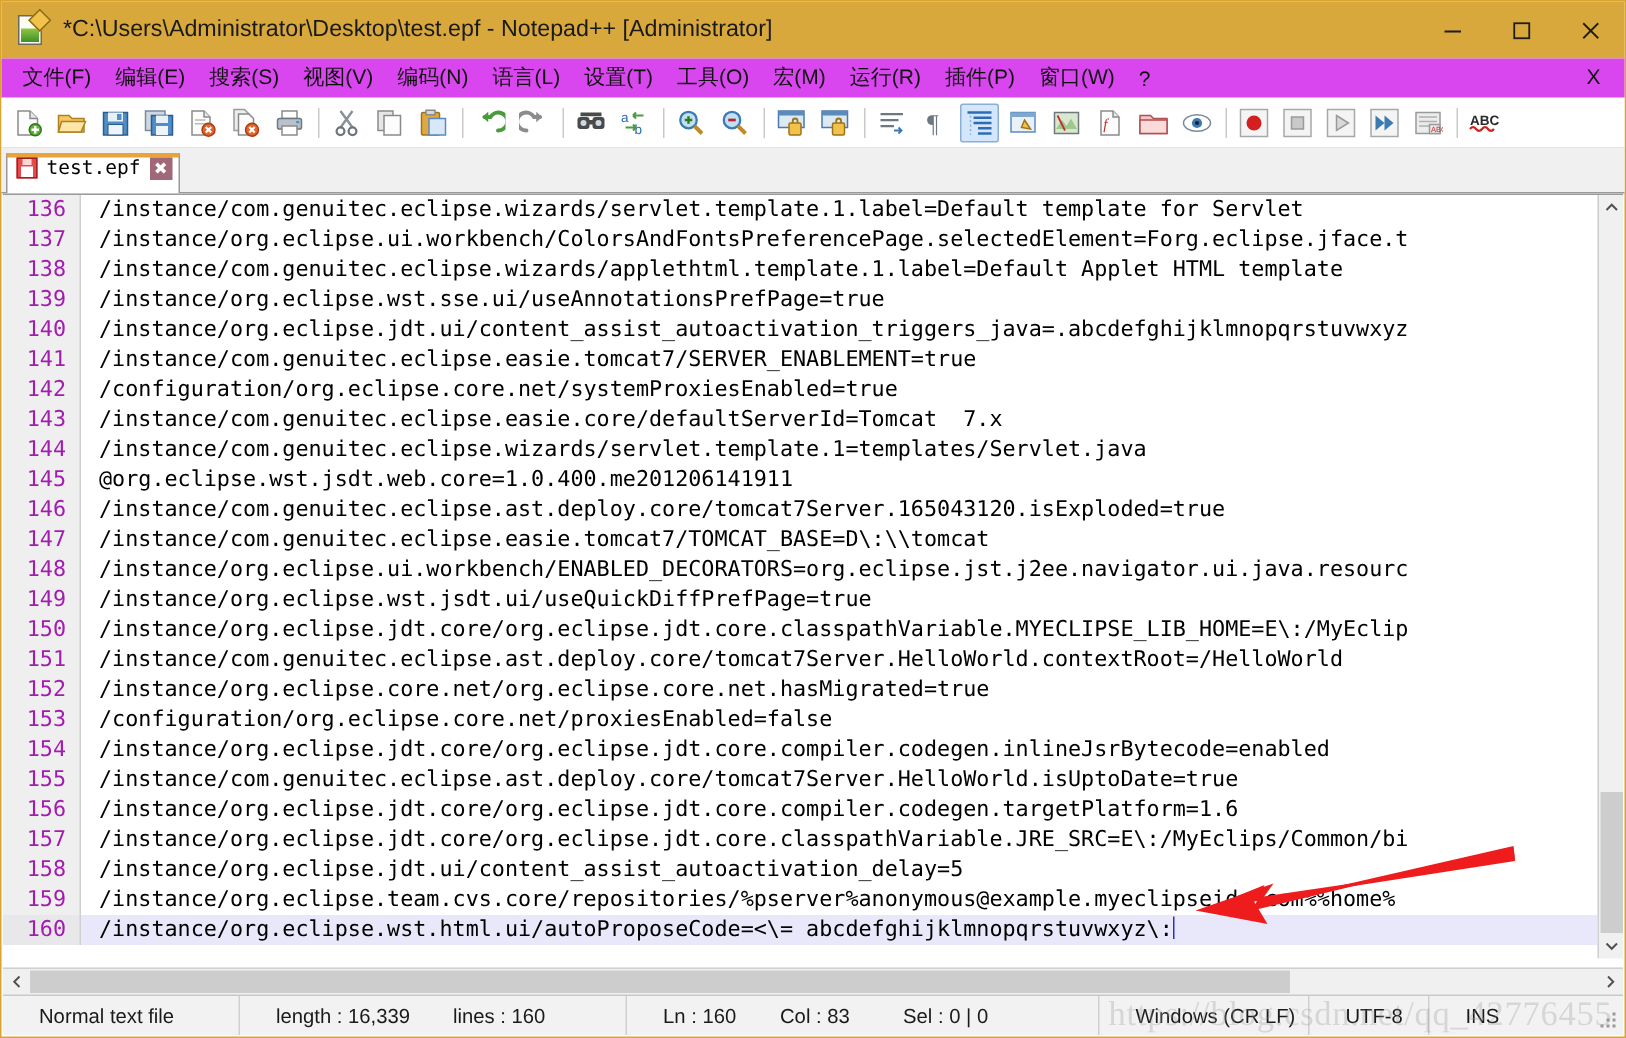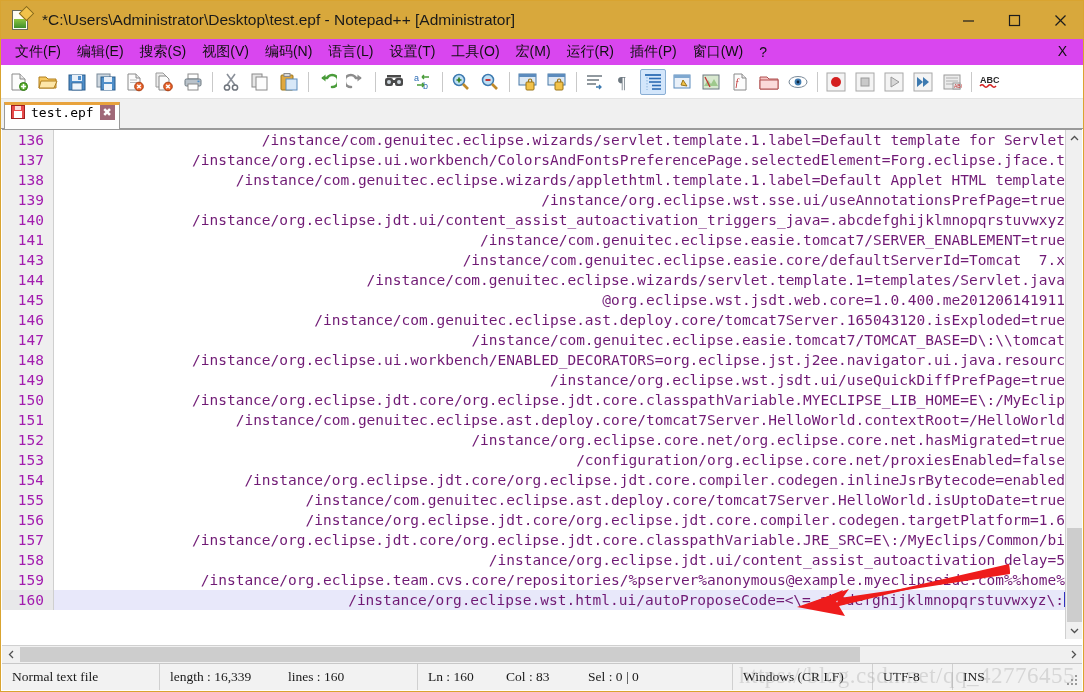--- a/index.html
+++ b/index.html
@@ -202,24 +202,23 @@
     flex: 0 0 52px;
     background: #efefef;
     border-right: 1px solid #cfcfcf;
     color: #a21caf;
     text-align: right;
     padding-right: 9px;
     font-size: 14.5px;
   }
   .code {
     flex: 1 1 auto;
-    padding-left: 24px;
-    color: #701a75;
+    padding-left: 12px;
+    color: #000000;
     overflow: hidden;
-    text-align: right;
   }
   .caret {
     display: inline-block;
     width: 1px; height: 15px;
     background: #3030c0;
     vertical-align: -2px;
   }
 
   
   .vscroll {
@@ -275,24 +274,23 @@
     border-top: 1px solid #c8c8c8;
     display: flex;
     align-items: center;
     font-size: 13.5px;
     color: #1a1a1a;
     overflow: hidden;
   }
   .st-cell {
     height: 27px;
     display: flex; align-items: center;
-    padding: 0 10px;
+    padding: 0 24px;
     white-space: nowrap;
     border-right: 1px solid #d0d0d0;
-    font-family: Liberation Serif, serif;
   }
   .st-cell.nb { border-right: none; }
   .st-type  { width: 158px; }
   .st-len   { width: 118px; border-right: none; }
   .st-lines { width: 140px; }
   .st-ln    { width: 78px;  border-right: none; }
   .st-col   { width: 82px;  border-right: none; }
   .st-sel   { width: 155px; }
   .st-eol   { width: 140px; }
   .st-enc   { width: 80px; }
@@ -646,20 +644,21 @@
   <div class="editor-wrap">
     <div class="editor">
       <div class="code-rows">
 
         <div class="row"><span class="gutter">136</span><span class="code">/instance/com.genuitec.eclipse.wizards/servlet.template.1.label=Default template for Servlet</span></div>
         <div class="row"><span class="gutter">137</span><span class="code">/instance/org.eclipse.ui.workbench/ColorsAndFontsPreferencePage.selectedElement=Forg.eclipse.jface.t</span></div>
         <div class="row"><span class="gutter">138</span><span class="code">/instance/com.genuitec.eclipse.wizards/applethtml.template.1.label=Default Applet HTML template</span></div>
         <div class="row"><span class="gutter">139</span><span class="code">/instance/org.eclipse.wst.sse.ui/useAnnotationsPrefPage=true</span></div>
         <div class="row"><span class="gutter">140</span><span class="code">/instance/org.eclipse.jdt.ui/content_assist_autoactivation_triggers_java=.abcdefghijklmnopqrstuvwxyz</span></div>
         <div class="row"><span class="gutter">141</span><span class="code">/instance/com.genuitec.eclipse.easie.tomcat7/SERVER_ENABLEMENT=true</span></div>
+        <div class="row"><span class="gutter">142</span><span class="code">/configuration/org.eclipse.core.net/systemProxiesEnabled=true</span></div>
         <div class="row"><span class="gutter">143</span><span class="code">/instance/com.genuitec.eclipse.easie.core/defaultServerId=Tomcat  7.x</span></div>
         <div class="row"><span class="gutter">144</span><span class="code">/instance/com.genuitec.eclipse.wizards/servlet.template.1=templates/Servlet.java</span></div>
         <div class="row"><span class="gutter">145</span><span class="code">@org.eclipse.wst.jsdt.web.core=1.0.400.me201206141911</span></div>
         <div class="row"><span class="gutter">146</span><span class="code">/instance/com.genuitec.eclipse.ast.deploy.core/tomcat7Server.165043120.isExploded=true</span></div>
         <div class="row"><span class="gutter">147</span><span class="code">/instance/com.genuitec.eclipse.easie.tomcat7/TOMCAT_BASE=D\:\\tomcat</span></div>
         <div class="row"><span class="gutter">148</span><span class="code">/instance/org.eclipse.ui.workbench/ENABLED_DECORATORS=org.eclipse.jst.j2ee.navigator.ui.java.resourc</span></div>
         <div class="row"><span class="gutter">149</span><span class="code">/instance/org.eclipse.wst.jsdt.ui/useQuickDiffPrefPage=true</span></div>
         <div class="row"><span class="gutter">150</span><span class="code">/instance/org.eclipse.jdt.core/org.eclipse.jdt.core.classpathVariable.MYECLIPSE_LIB_HOME=E\:/MyEclip</span></div>
         <div class="row"><span class="gutter">151</span><span class="code">/instance/com.genuitec.eclipse.ast.deploy.core/tomcat7Server.HelloWorld.contextRoot=/HelloWorld</span></div>
         <div class="row"><span class="gutter">152</span><span class="code">/instance/org.eclipse.core.net/org.eclipse.core.net.hasMigrated=true</span></div>

